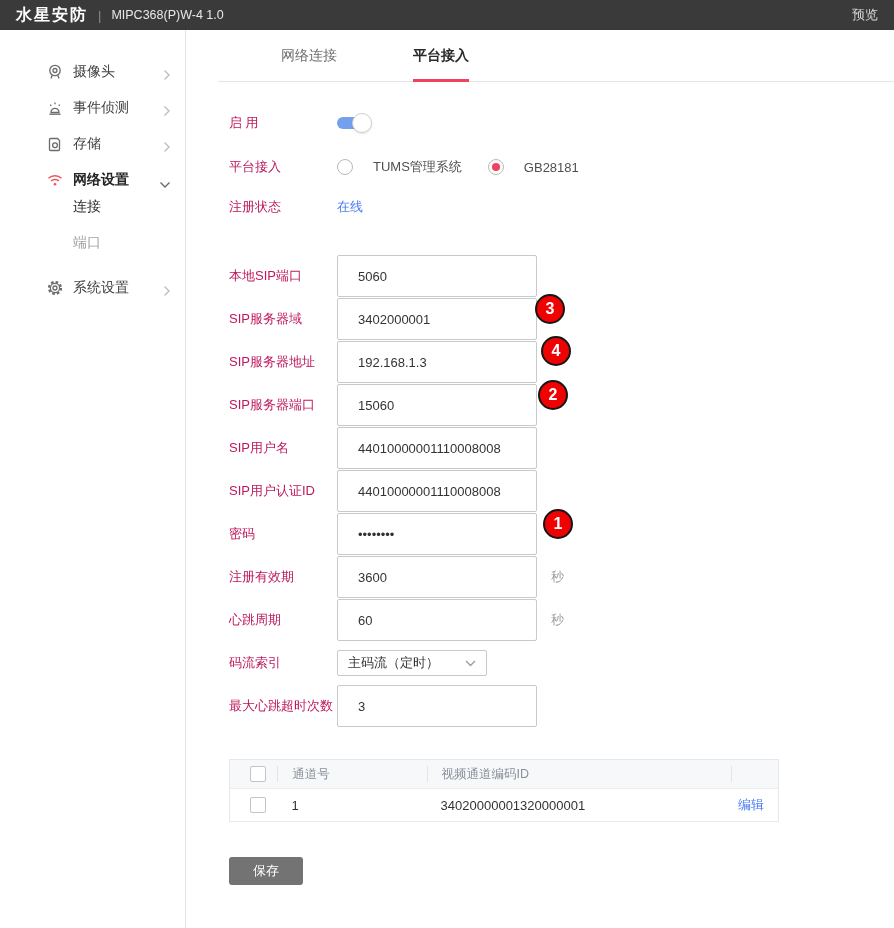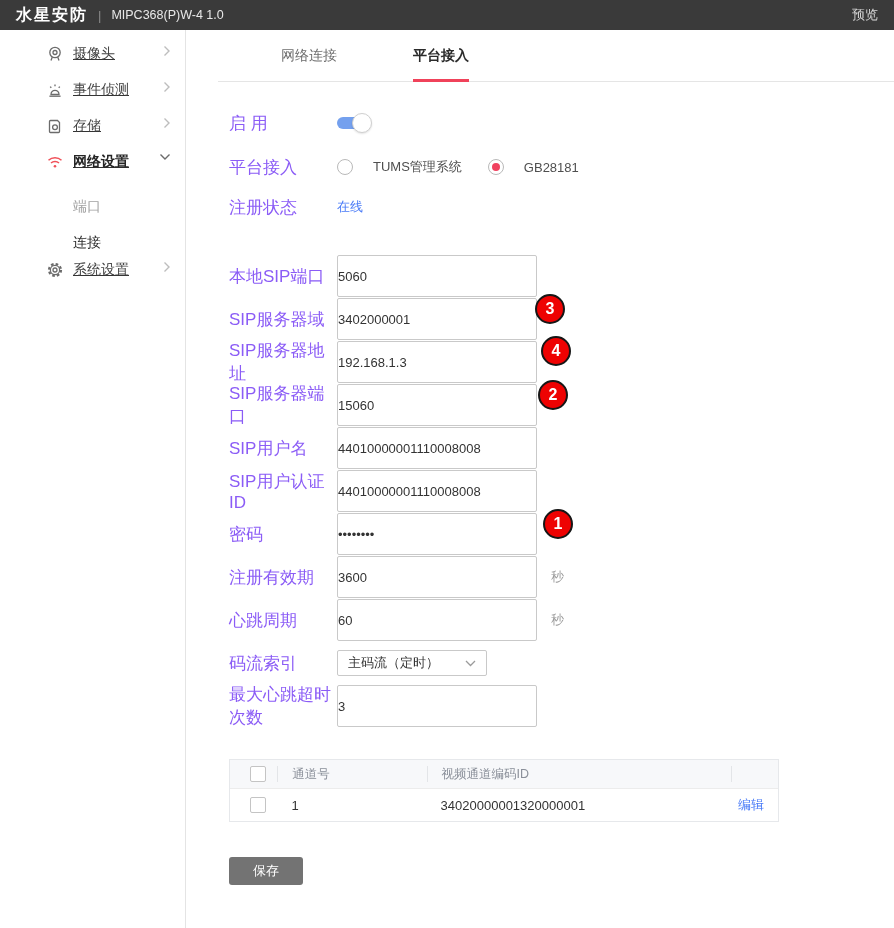--- a/index.html
+++ b/index.html
@@ -10,49 +10,49 @@
   .topbar { position:absolute; left:0; top:0; width:894px; height:30px; background:#3a3a3a;
             display:flex; align-items:center; padding:0 16px; }
   .logo { color:#fff; font-size:16px; font-weight:bold; letter-spacing:2px; }
   .logo-divider { color:#8a8a8a; margin:0 10px; font-size:13px; font-weight:normal; }
   .model { color:#e8e8e8; font-size:12.5px; }
   .topbar-right { margin-left:auto; color:#d6d6d6; font-size:13px; cursor:pointer; }
 
   
   .sidebar { position:absolute; left:0; top:30px; width:186px; height:898px; background:#fff;
              border-right:1px solid #e4e4e4; padding-top:15px; }
-  .side-item { height:36px; display:flex; align-items:flex-start; cursor:pointer;text-decoration:underline; }
+  .side-item { height:36px; display:flex; align-items:flex-end; cursor:pointer; }
   .side-item .sicon { width:18px; height:18px; margin-left:46px; display:flex; align-items:center; justify-content:center; }
   .side-item .slabel { margin-left:9px; font-size:14px; color:#424242; }
   .side-item.active .slabel { font-weight:bold; color:#262626; }
   .side-item .chev { margin-left:auto; margin-right:14px; display:flex; }
   .side-sub { height:36px; display:flex; align-items:center; cursor:pointer; }
   .side-sub .slabel { margin-left:73px; font-size:14px; color:#2b2b2b; }
   .side-sub.dim .slabel { color:#a2a2a2; }
 
   
   .main { position:absolute; left:187px; top:30px; width:707px; height:898px; background:#fff; }
   .tabbar { height:52px; margin-left:31px; border-bottom:1px solid #e5e5e5;
             display:flex; align-items:center; }
   .tab { font-size:14px; color:#6e6e6e; cursor:pointer; height:52px; display:flex; align-items:center; position:relative; }
   .tab.first { margin-left:63px; }
   .tab.second { margin-left:76px; }
   .tab.active { color:#2b2b2b; font-weight:bold; }
   .tab.active .underline { position:absolute; left:0; right:0; bottom:0; height:3px; background:#f0425a; }
 
   .form { padding:27px 0 0 42px; }
   .frow { display:flex; align-items:center; height:28px; position:relative; }
-  .flabel { width:108px; font-size:17px; color:#8b5cf6; flex-shrink:0; }
+  .flabel { width:108px; font-size:13px; color:#be185d; flex-shrink:0; }
   .fctrl { position:relative; display:flex; align-items:center; }
 
   .mt16 { margin-top:16px; } .mt6 { margin-top:12px; } .mt43 { margin-top:41px; }
   .fieldrow { margin-bottom:15px; }
 
   .tinput { width:200px; height:42px; border:1px solid #c9c9c9; border-radius:2px;
-            padding:0 0; font-size:13px; color:#333; font-family:"Liberation Sans","DejaVu Sans",sans-serif; outline:none; background:#fff; }
+            padding:0 20px; font-size:13px; color:#333; font-family:"Liberation Sans","DejaVu Sans",sans-serif; outline:none; background:#fff; }
 
   .suffix { position:absolute; left:214px; font-size:13px; color:#9b9b9b; white-space:nowrap; }
 
   
   .toggle { position:relative; width:38px; height:20px; cursor:pointer; }
   .toggle .pill { position:absolute; left:0; top:4px; width:30px; height:12px; border-radius:6px; background:#74a0ee; }
   .toggle .knob { position:absolute; left:15px; top:0; width:20px; height:20px; border-radius:50%;
                   background:#fff; border:1px solid #d0d0d0; box-shadow:0 1px 2px rgba(0,0,0,.12); }
 
   
@@ -168,25 +168,25 @@
       </svg>
     </span>
     <span class="slabel">网络设置</span>
     <span class="chev">
       <svg width="12" height="8" viewBox="0 0 12 8" fill="none" stroke="#6b6b6b" stroke-width="1.4">
           <polyline points="1.5,1.5 6,6 10.5,1.5"></polyline>
         </svg>
     </span>
   </div>
 
+  <div class="side-sub">
+    <span class="slabel">连接</span>
+  </div>
   <div class="side-sub dim">
     <span class="slabel">端口</span>
-  </div>
-  <div class="side-sub">
-    <span class="slabel">连接</span>
   </div>
 
 
   <div class="side-item">
     <span class="sicon">
       <svg width="18" height="18" viewBox="0 0 18 18" fill="none" stroke="#6b6b6b">
         <circle cx="9" cy="9" r="6" stroke-width="2.2" stroke-dasharray="2.6 2.1"></circle>
         <circle cx="9" cy="9" r="4.6" stroke-width="1.2"></circle>
         <circle cx="9" cy="9" r="2" stroke-width="1.3"></circle>
       </svg>

